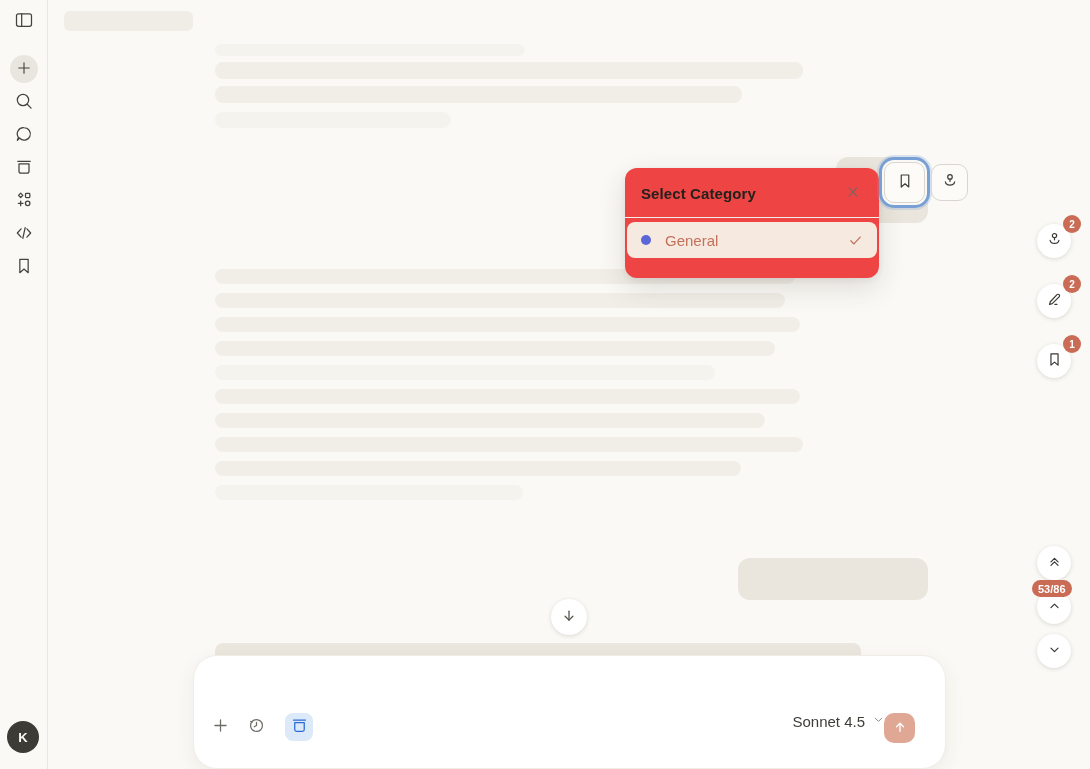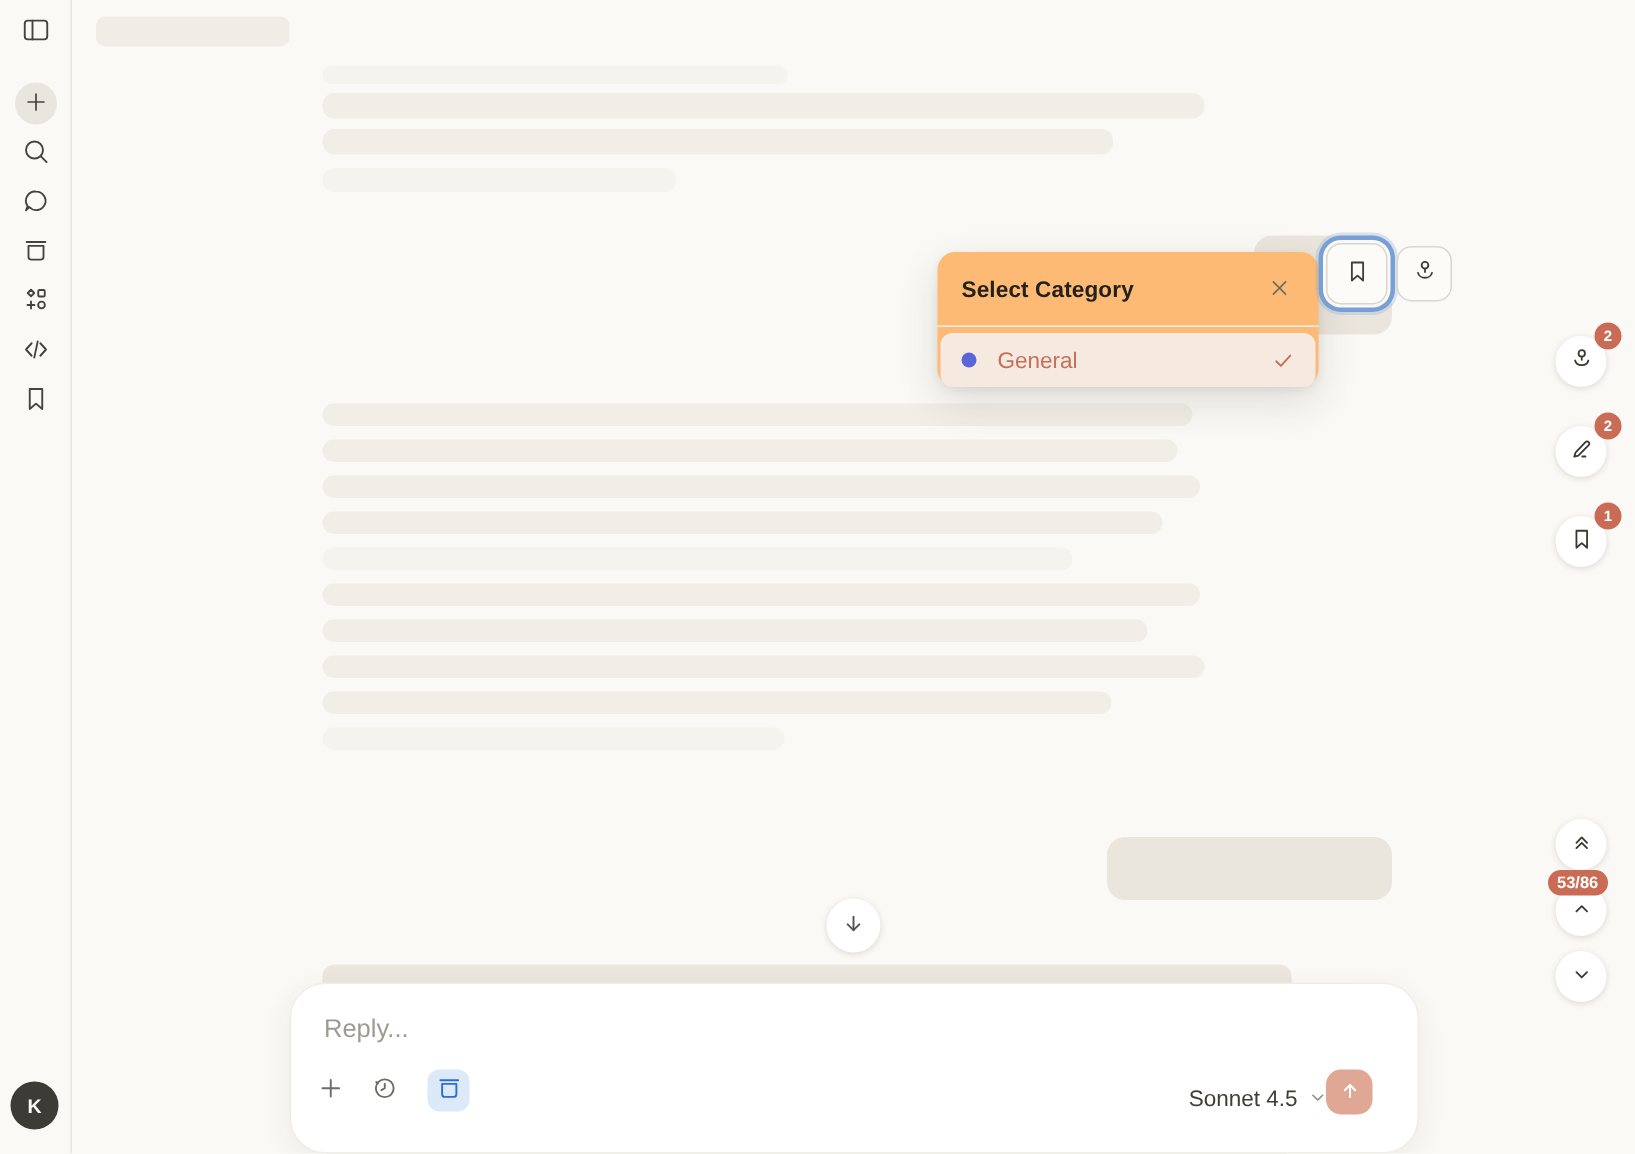--- a/index.html
+++ b/index.html
@@ -14,26 +14,26 @@
   .new-chat-bg { background:#e9e6df; border-radius:50%; width:28px; height:28px; }
   .new-chat-bg svg { width:18px; height:18px; }
   .avatar { position:absolute; left:7px; top:721px; width:32px; height:32px; border-radius:50%; background:#3d3b35; color:#faf9f5; display:flex; align-items:center; justify-content:center; font-size:13px; font-weight:700; cursor:pointer; }
 
   
   .skel { position:absolute; background:#f1eee7; border-radius:8px; }
   .skel.faint { background:#f5f3ee; }
   .skel.bubble { background:#ebe6dd; border-radius:12px; }
 
   
-  .popup { position:absolute; left:625px; top:168px; width:254px; background:#fdba74; border-radius:12px; border:1px solid #efedе8; box-shadow:0 10px 28px rgba(60,50,40,.14), 0 2px 6px rgba(60,50,40,.08); z-index:30; }
+  .popup { position:absolute; left:625px; top:168px; width:254px; background:#ef4444; border-radius:12px; border:1px solid #efedе8; box-shadow:0 10px 28px rgba(60,50,40,.14), 0 2px 6px rgba(60,50,40,.08); z-index:30; }
   .popup-header { display:flex; align-items:center; justify-content:space-between; padding:13px 14px 12px 16px; border-bottom:1px solid #f0efec; }
   .popup-title { font-size:15px; font-weight:700; color:#23211c; letter-spacing:.1px; }
   .popup-close { width:24px; height:24px; display:flex; align-items:center; justify-content:center; border:none; background:transparent; cursor:pointer; border-radius:6px; }
   .popup-close svg { width:14px; height:14px; stroke:#6d6a63; stroke-width:1.8; stroke-linecap:round; }
-  .popup-list { padding:4px 2px 0 2px; }
+  .popup-list { padding:4px 2px 20px 2px; }
   .popup-item { display:flex; align-items:center; gap:14px; height:36px; padding:0 14px; border-radius:8px; cursor:pointer; }
   .popup-item .dot { width:10px; height:10px; border-radius:50%; flex:none; }
   .popup-item .label { font-size:15px; color:#3b3933; }
   .popup-item.selected { background:#f5e9e0; }
   .popup-item.selected .label { color:#c5705a; }
   .popup-item .check { margin-left:auto; display:flex; }
   .popup-item .check svg { width:15px; height:15px; stroke:#c5705a; fill:none; stroke-width:2; stroke-linecap:round; stroke-linejoin:round; }
 
   
   .sq-btn { position:absolute; display:flex; align-items:center; justify-content:center; background:#fcfbf8; border:1px solid #d9d6cf; border-radius:10px; cursor:pointer; z-index:40; }
@@ -47,21 +47,21 @@
   .badge.pill { height:17px; font-size:11px; border-radius:9px; padding:0 6px; }
 
   
   .composer { position:absolute; left:193px; top:655px; width:753px; height:114px; background:#ffffff; border:1px solid #f0ede6; border-radius:24px; box-shadow:0 6px 20px rgba(60,50,40,.07); z-index:35; }
   .composer-input { position:absolute; left:22px; top:20px; width:600px; border:none; outline:none; font-size:17px; color:#3b3933; background:transparent; font-family:"Liberation Sans", sans-serif; }
   .composer-input::placeholder { color:#9e9a92; }
   .tool-btn { position:absolute; width:28px; height:28px; display:flex; align-items:center; justify-content:center; background:transparent; border:none; border-radius:8px; cursor:pointer; }
   .tool-btn svg { width:19px; height:19px; stroke:#6e6b64; fill:none; stroke-width:1.6; stroke-linecap:round; stroke-linejoin:round; }
   .tool-btn.active { background:#dbe9f8; }
   .tool-btn.active svg { stroke:#2e6bd8; }
-  .model-select { position:absolute; right:60px; top:57px; height:28px; display:flex; align-items:flex-end; gap:7px; background:transparent; border:none; cursor:pointer; }
+  .model-select { position:absolute; right:60px; top:57px; height:28px; display:flex; align-items:flex-start; gap:7px; background:transparent; border:none; cursor:pointer; }
   .model-select .model-label { font-size:15px; color:#3f3d38; }
   .model-select svg { width:13px; height:13px; stroke:#8a8780; fill:none; stroke-width:1.8; stroke-linecap:round; stroke-linejoin:round; }
   .send-btn { position:absolute; right:30px; top:57px; width:31px; height:30px; border-radius:10px; border:none; background:#dfa794; display:flex; align-items:center; justify-content:center; cursor:pointer; }
   .send-btn svg { width:16px; height:16px; stroke:#ffffff; fill:none; stroke-width:2; stroke-linecap:round; stroke-linejoin:round; }
 
   .scroll-down-btn { position:absolute; left:551px; top:599px; width:36px; height:36px; border-radius:50%; background:#ffffff; border:none; box-shadow:0 1px 4px rgba(60,50,40,.16); display:flex; align-items:center; justify-content:center; cursor:pointer; z-index:25; }
   .scroll-down-btn svg { width:18px; height:18px; stroke:#55534d; fill:none; stroke-width:1.7; stroke-linecap:round; stroke-linejoin:round; }
 </style>
 </head>
 <body>
@@ -259,21 +259,20 @@
   <button class="scroll-down-btn">
     <span>
       <svg viewBox="0 0 24 24">
           <line x1="12" y1="5.5" x2="12" y2="17.5"></line>
           <polyline points="6.8 12.3 12 17.5 17.2 12.3"></polyline>
         </svg>
     </span>
   </button>
 
   <div class="composer">
-    <input class="composer-input" type="text" placeholder="Reply..." style="">
     <button class="tool-btn" style="left:12px; top:57px;">
       <span>
         <svg viewBox="0 0 24 24">
             <line x1="12" y1="5" x2="12" y2="19"></line>
             <line x1="5" y1="12" x2="19" y2="12"></line>
           </svg>
       </span>
     </button>
     <button class="tool-btn" style="left:48px; top:57px;">
       <span>

